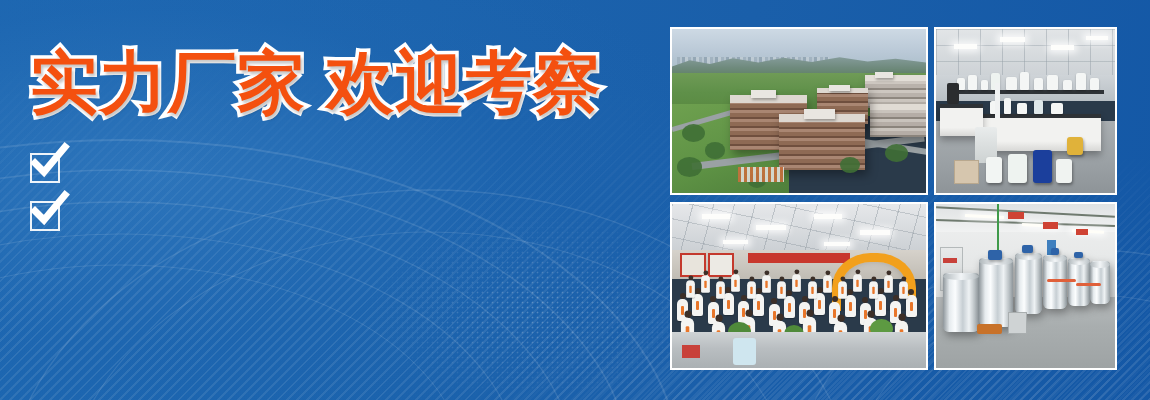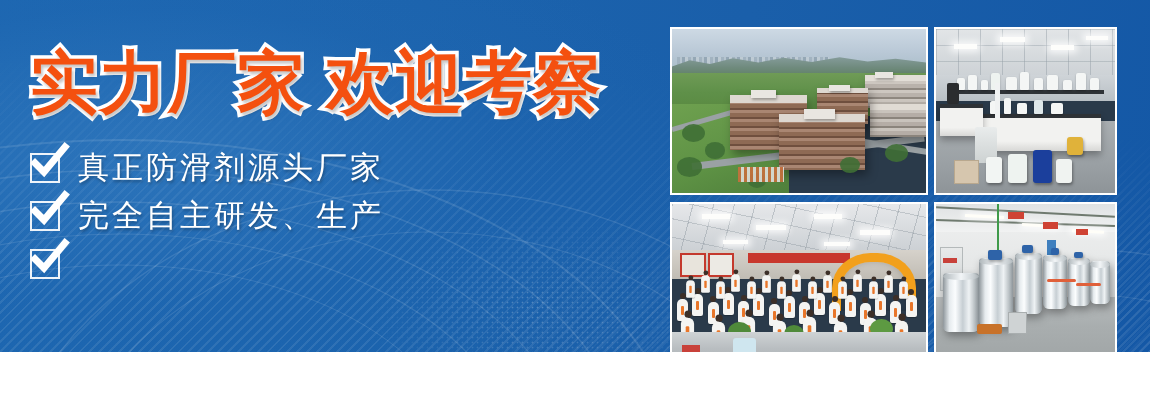--- a/index.html
+++ b/index.html
@@ -1,21 +1,21 @@
 <!DOCTYPE html>
 <html><head>
 <meta charset="utf-8">
 <style>
   html,body{margin:0;padding:0;}
   body{
     width:1150px;height:400px;overflow:hidden;
     font-family:"Liberation Sans","DejaVu Sans",sans-serif;
   }
   #banner{
-    position:relative;width:1150px;height:352px;overflow:hidden;
+    position:relative;width:1150px;height:400px;overflow:hidden;
     background:#1A62AC;
   }
   
   .bg-base{
     position:absolute;inset:0;
     background:linear-gradient(100deg,#1C66B0 0%,#1B63AD 35%,#1A5FAA 62%,#1458A6 100%);
   }
   .bg-glow{
     position:absolute;left:-8%;top:-10%;width:70%;height:120%;
     background:radial-gradient(ellipse at 30% 45%, rgba(70,140,205,0.40) 0%, rgba(40,110,185,0.16) 45%, rgba(20,88,168,0) 72%);
@@ -198,31 +198,22 @@
     <div class="headline">实力厂家  欢迎考察</div>
 
     <div class="bullets">
 
       <div class="bullet-row">
         <span class="cbox">
           <svg width="36" height="36" viewBox="0 0 36 36">
             <path d="M4 17 L13 26 L34 1" fill="none" stroke="#ffffff" stroke-width="7" stroke-linecap="square" stroke-linejoin="miter"></path>
           </svg>
         </span>
-        <span class="bullet-text">真正防滑剂源头厂家</span>
-      </div>
-
-      <div class="bullet-row">
-        <span class="cbox">
-          <svg width="36" height="36" viewBox="0 0 36 36">
-            <path d="M4 17 L13 26 L34 1" fill="none" stroke="#ffffff" stroke-width="7" stroke-linecap="square" stroke-linejoin="miter"></path>
-          </svg>
-        </span>
-        <span class="bullet-text">完全自主研发、生产</span>
-      </div>
+      </div>
+
 
 
       <div class="bullet-row">
         <span class="cbox">
           <svg width="36" height="36" viewBox="0 0 36 36">
             <path d="M4 17 L13 26 L34 1" fill="none" stroke="#ffffff" stroke-width="7" stroke-linecap="square" stroke-linejoin="miter"></path>
           </svg>
         </span>
       </div>
 

